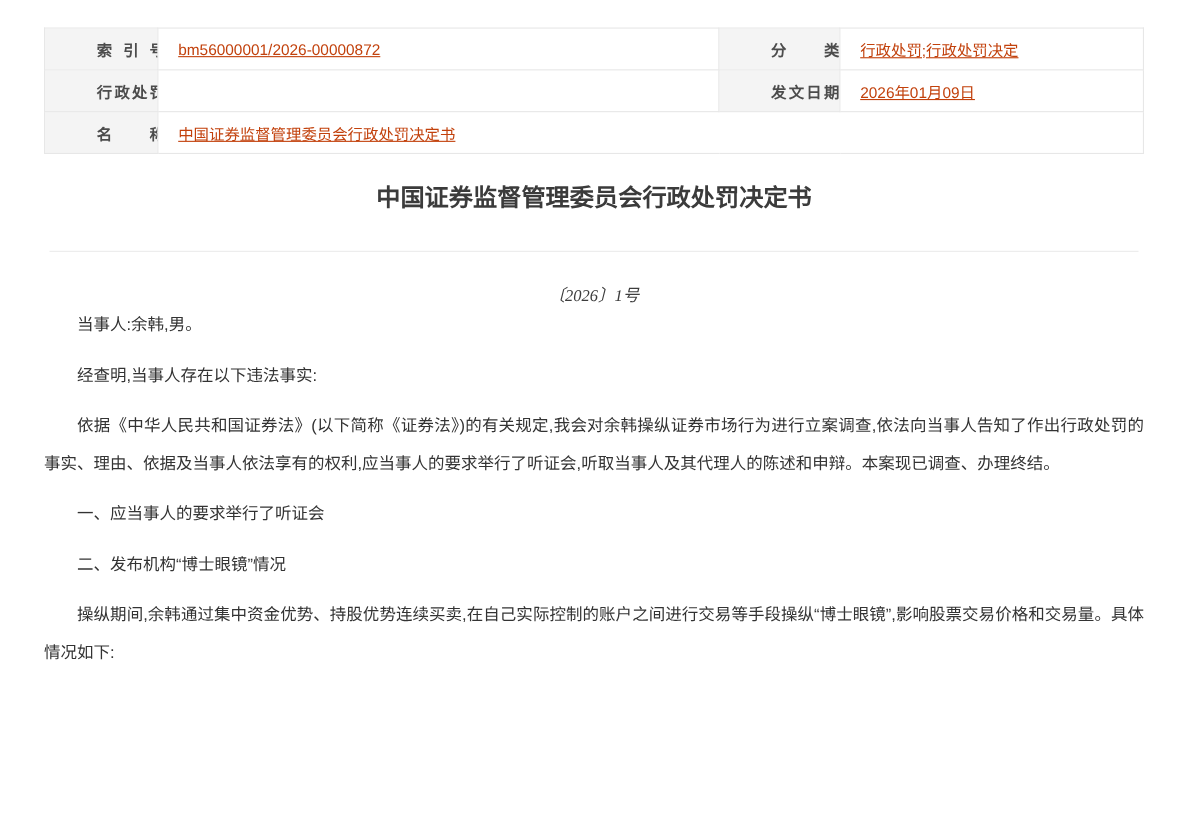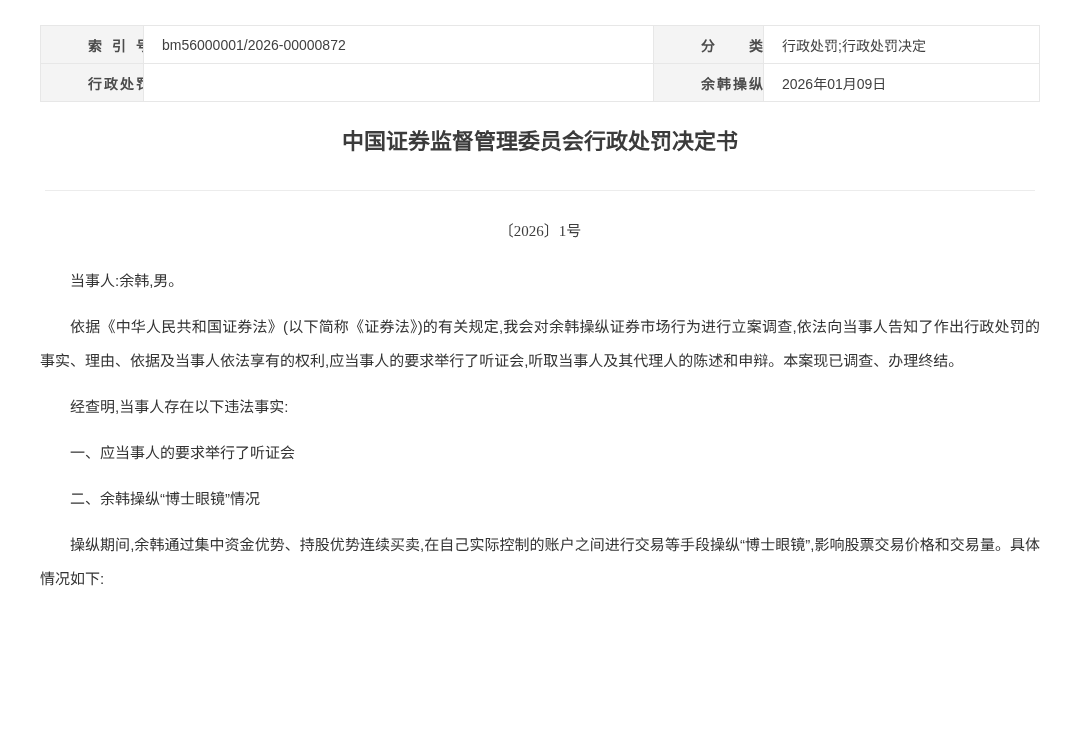--- a/index.html
+++ b/index.html
@@ -36,22 +36,23 @@
   }
   .lbl-inner {
     display: inline-block;
     width: 62px;
     text-align: justify;
     text-align-last: justify;
     margin-left: 46px;
   }
   .meta-table td.val {
     padding: 0 10px 0 18px;
-    color: #404040;
+    color: #c2410c;
     background: #ffffff;
+    text-decoration: underline;
   }
 
   
   .doc-title {
     margin: 26px 0 0 0;
     text-align: center;
     font-size: 22px;
     line-height: 28px;
     font-weight: bold;
     color: #3b3b3b;
@@ -60,24 +61,25 @@
     height: 1px;
     background: #ececec;
     margin: 34px 5px 0 5px;
   }
   .doc-number {
     margin-top: 28px;
     text-align: center;
     font-family: "Liberation Serif", serif;
     font-size: 15px;
     color: #3d3d3d;
+    font-style: italic;
   }
 
   
-  .doc-body { margin-top: 24px; }
+  .doc-body { }
   .doc-body p {
     margin: 0 0 12px 0;
     font-size: 15px;
     line-height: 34px;
     text-indent: 2em;
     color: #333333;
     text-align: justify;
   }
 </style>
 </head>
@@ -95,34 +97,38 @@
     <tbody>
       <tr>
         <td class="lbl"><span class="lbl-inner">索引号</span></td>
         <td class="val">bm56000001/2026-00000872</td>
         <td class="lbl"><span class="lbl-inner">分类</span></td>
         <td class="val">行政处罚;行政处罚决定</td>
       </tr>
       <tr>
         <td class="lbl"><span class="lbl-inner">行政处罚</span></td>
         <td class="val"></td>
-        <td class="lbl"><span class="lbl-inner">余韩操纵</span></td>
+        <td class="lbl"><span class="lbl-inner">发文日期</span></td>
         <td class="val">2026年01月09日</td>
+      </tr>
+      <tr>
+        <td class="lbl"><span class="lbl-inner">名称</span></td>
+        <td class="val" colspan="3">中国证券监督管理委员会行政处罚决定书</td>
       </tr>
     </tbody>
   </table>
 
   <h1 class="doc-title">中国证券监督管理委员会行政处罚决定书</h1>
 
   <div class="divider"></div>
 
   <div class="doc-number">〔2026〕1号</div>
 
   <div class="doc-body">
     <p>当事人:余韩,男。</p>
+    <p>经查明,当事人存在以下违法事实:</p>
     <p>依据《中华人民共和国证券法》(以下简称《证券法》)的有关规定,我会对余韩操纵证券市场行为进行立案调查,依法向当事人告知了作出行政处罚的事实、理由、依据及当事人依法享有的权利,应当事人的要求举行了听证会,听取当事人及其代理人的陈述和申辩。本案现已调查、办理终结。</p>
-    <p>经查明,当事人存在以下违法事实:</p>
     <p>一、应当事人的要求举行了听证会</p>
-    <p>二、余韩操纵“博士眼镜”情况</p>
+    <p>二、发布机构“博士眼镜”情况</p>
     <p>操纵期间,余韩通过集中资金优势、持股优势连续买卖,在自己实际控制的账户之间进行交易等手段操纵“博士眼镜”,影响股票交易价格和交易量。具体情况如下:</p>
   </div>
 
 </div>
 
 </body></html>

